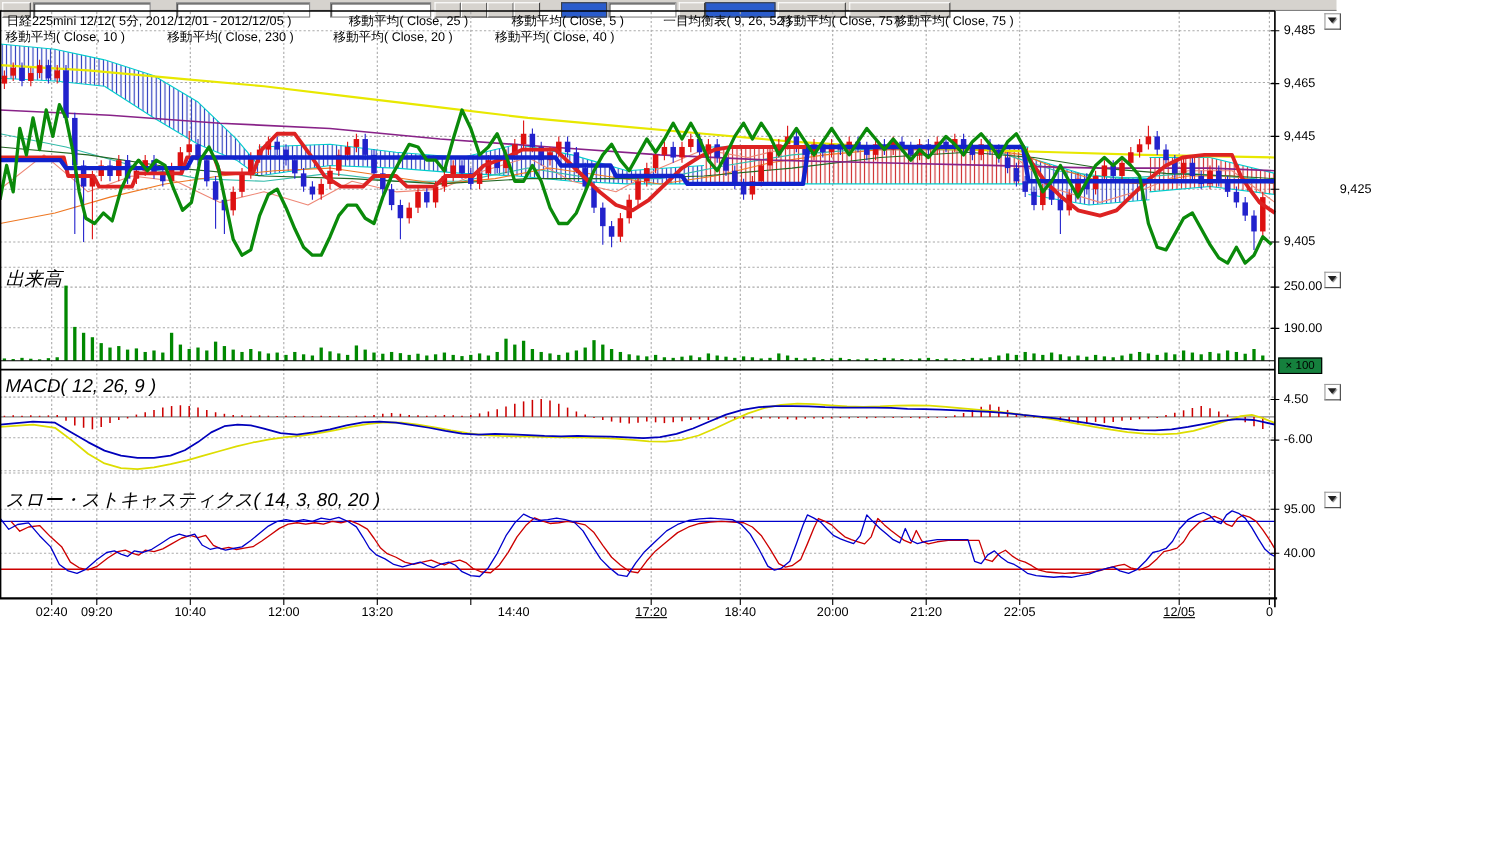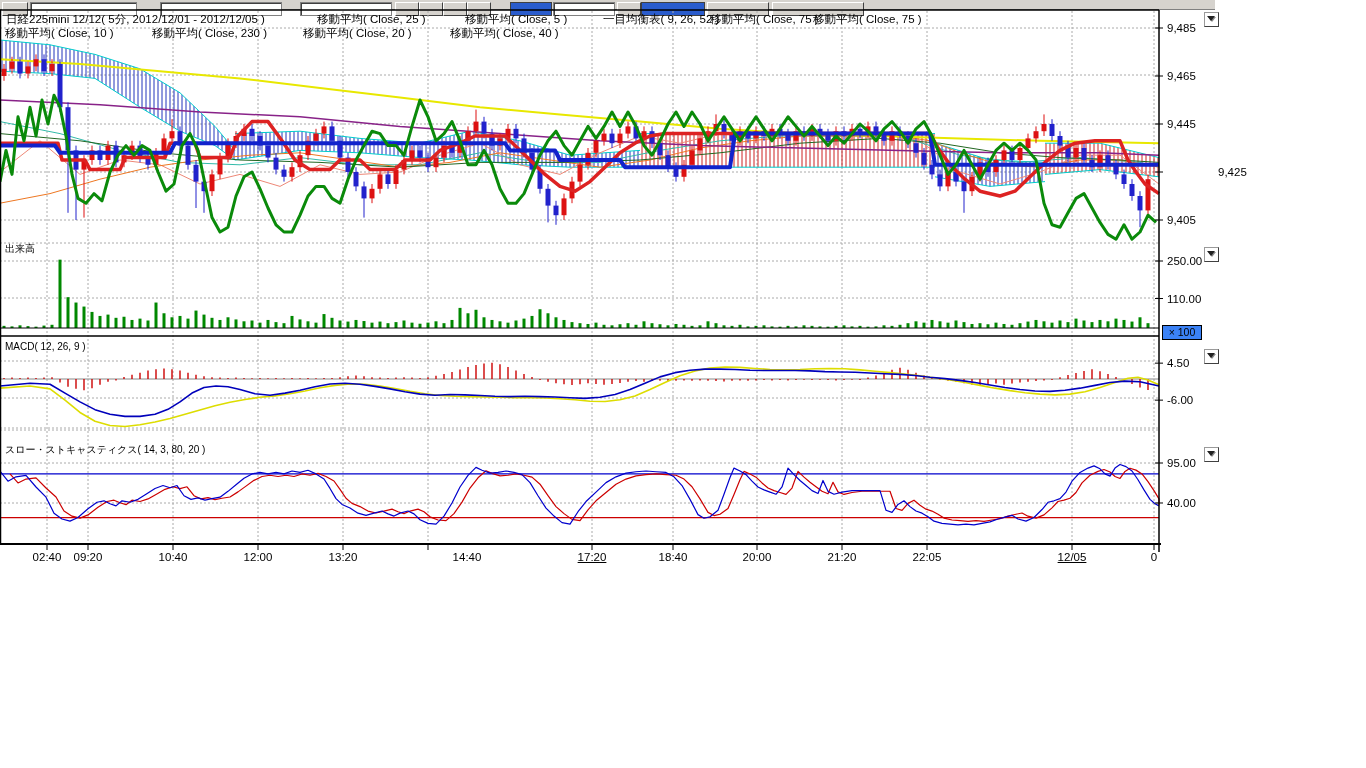--- a/index.html
+++ b/index.html
@@ -7,26 +7,26 @@
           font-family:"Liberation Sans",sans-serif;}
   #toolbar{position:absolute;left:0;top:0;width:1215px;height:9px;background:#d6d3ce;
            border-bottom:1px solid #808080;}
   .tb-frag{position:absolute;top:2px;height:12px;}
   .tb-input{background:#fff;border:1px solid #808080;box-shadow:inset 1px 1px 0 #404040;}
   .tb-button{background:#d6d3ce;border:1px solid #fff;border-right-color:#404040;border-bottom-color:#404040;}
   .tb-accent{background:#2a5ccc;border:1px solid #404040;}
   svg{position:absolute;left:0;top:0;}
   .legend{position:absolute;height:13px;font-size:11.5px;color:#000;white-space:nowrap;z-index:5;}
   .legend span{position:absolute;top:0;}
-  .pane-label{position:absolute;font-size:10px;color:#000;z-index:5;white-space:nowrap;}
+  .pane-label{position:absolute;font-size:17px;color:#000;z-index:5;white-space:nowrap;font-style:italic;}
   .yaxis-label{position:absolute;font-size:11.5px;color:#000;white-space:nowrap;z-index:5;}
   .xaxis-label{position:absolute;font-size:11.5px;color:#000;white-space:nowrap;z-index:5;
                transform:translateX(-50%);}
   .mult-box{position:absolute;left:1162px;top:325px;width:38px;height:13px;border:1px solid #000;
-            background:#3b82f6;font-size:10.5px;line-height:13px;text-align:center;z-index:6;}
+            background:#15803d;font-size:10.5px;line-height:13px;text-align:center;z-index:6;}
   .dd-btn{position:absolute;left:1204px;width:13px;height:13px;background:#fff;
           border:1px solid #9a9a9a;border-right-color:#404040;border-bottom-color:#404040;
           z-index:6;cursor:pointer;}
   .dd-btn .tri{position:absolute;left:2px;top:3px;width:0;height:0;
           border-left:4px solid transparent;border-right:4px solid transparent;
           border-top:5px solid #222;filter:drop-shadow(1px 1px 0 #888);}
 </style>
 </head>
 <body>
 
@@ -742,21 +742,21 @@
   <div class="pane-label" style="left:5px;top:341px;">MACD( 12, 26, 9 )</div>
   <div class="pane-label" style="left:5px;top:443px;">スロー・ストキャスティクス( 14, 3, 80, 20 )</div>
   <div class="mult-box">× 100</div>
   <div id="yaxis">
       <div class="yaxis-label" style="left: 1167px; top: 22px;">9,485</div>
       <div class="yaxis-label" style="left: 1167px; top: 70px;">9,465</div>
       <div class="yaxis-label" style="left: 1167px; top: 118px;">9,445</div>
       <div class="yaxis-label" style="left: 1218px; top: 166px;">9,425</div>
       <div class="yaxis-label" style="left: 1167px; top: 214px;">9,405</div>
       <div class="yaxis-label" style="left: 1167px; top: 255px;">250.00</div>
-      <div class="yaxis-label" style="left: 1167px; top: 292.52px;">110.00</div>
+      <div class="yaxis-label" style="left: 1167px; top: 292.52px;">190.00</div>
       <div class="yaxis-label" style="left: 1167px; top: 357.142px;">4.50</div>
       <div class="yaxis-label" style="left: 1167px; top: 394.144px;">-6.00</div>
       <div class="yaxis-label" style="left: 1167px; top: 457px;">95.00</div>
       <div class="yaxis-label" style="left: 1167px; top: 496.985px;">40.00</div>
     </div>
   <div id="xaxis">
       <div class="xaxis-label" style="left: 47px; top: 551px;">02:40</div>
       <div class="xaxis-label" style="left: 88px; top: 551px;">09:20</div>
       <div class="xaxis-label" style="left: 173px; top: 551px;">10:40</div>
       <div class="xaxis-label" style="left: 258px; top: 551px;">12:00</div>

